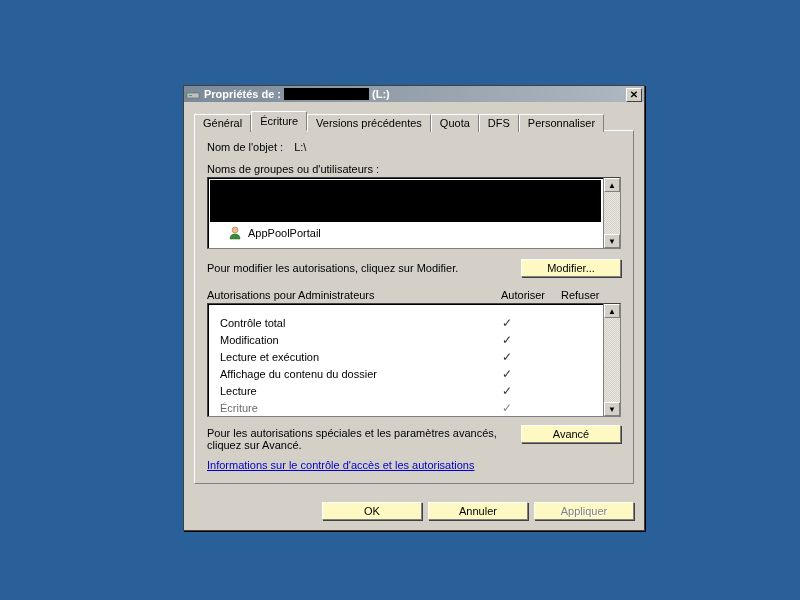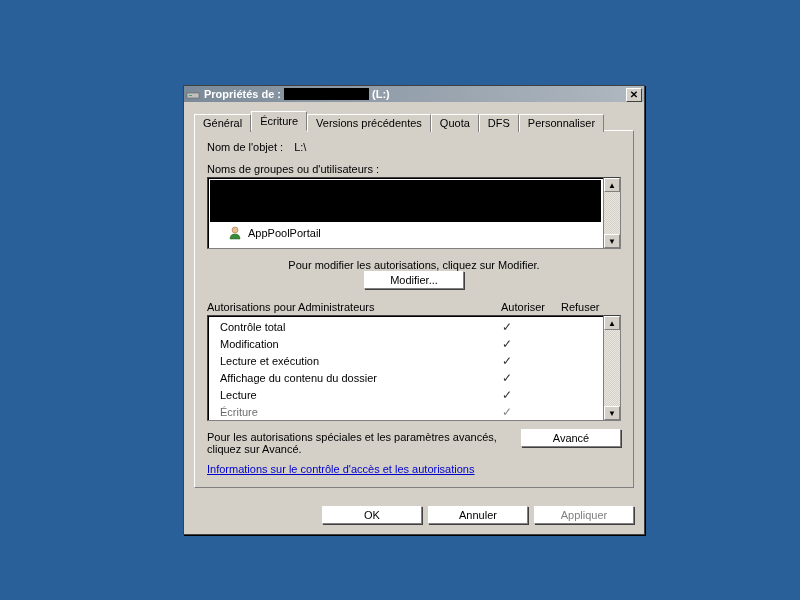--- a/index.html
+++ b/index.html
@@ -149,26 +149,25 @@
     align-items: center; justify-content: center;
     font-size: 8px;
     box-sizing: border-box;
   }
   .strack { flex: 1; background: repeating-conic-gradient(#d4d0c8 0% 25%, #eae7e0 0% 50%) 50% / 2px 2px; }
   .modify-row {
     display: flex;
     align-items: center;
     justify-content: space-between;
     margin-top: 10px;
-    flex-direction: column;
   }
   .btn {
     min-width: 78px;
     padding: 2px 10px;
-    background: #ffffff;
+    background: #fef9c3;
     border: 1px solid #808080;
     border-top-color: #fff;
     border-left-color: #fff;
     box-shadow: 1px 1px 0 #404040;
     text-align: center;
     cursor: default;
   }
   .btn.disabled { color: #808080; text-shadow: 1px 1px 0 #fff; }
   .perm-header {
     display: flex;
@@ -182,21 +181,21 @@
   }
   .perm-list {
     flex: 1;
     height: 102px;
     background: #fff;
     border: 1px solid #808080;
     border-top-color: #404040;
     border-left-color: #404040;
     box-shadow: inset 1px 1px 0 #000;
     overflow: hidden;
-    padding-top: 2px;
+    padding-top: 10px;
   }
   .perm-row {
     display: flex;
     align-items: center;
     padding: 0 6px;
     height: 17px;
   }
   .perm-row .name { flex: 1; padding-left: 6px; }
   .perm-row .cell { width: 60px; text-align: center; }
   .check { font-size: 12px; color: #333; }

